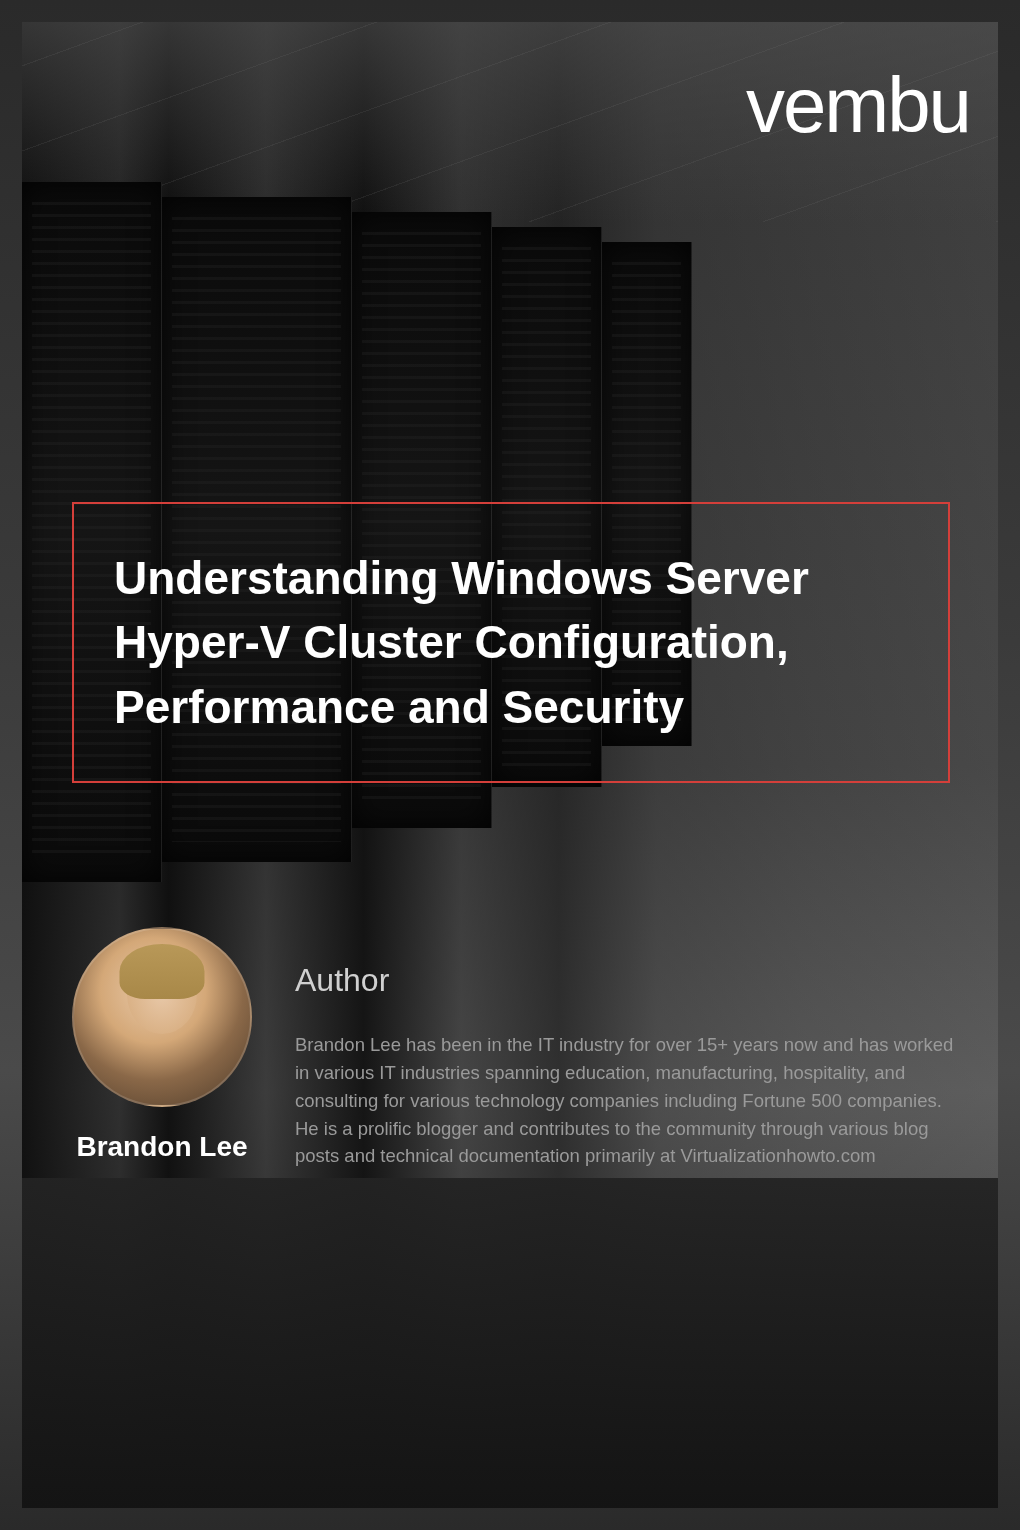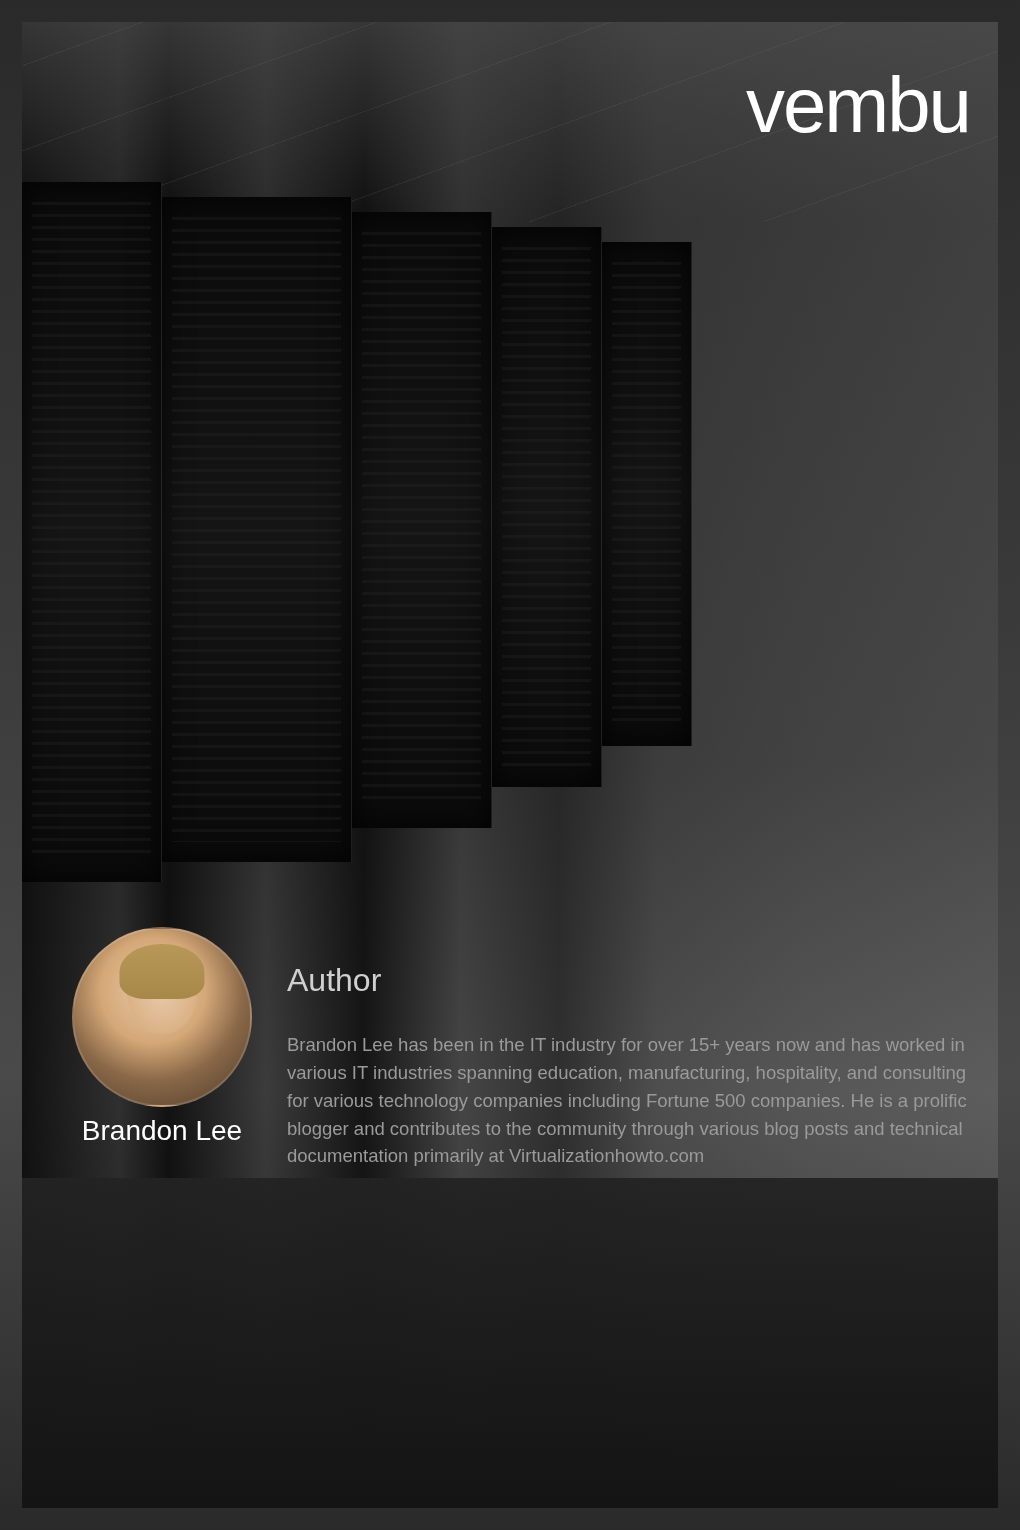--- a/index.html
+++ b/index.html
@@ -183,28 +183,29 @@
       transform: translateX(-50%);
       width: 85px;
       height: 55px;
       background: linear-gradient(180deg, #b89858 0%, #a88848 100%);
       border-radius: 50% 50% 30% 30%;
     }
     
     .author-name {
       color: #ffffff;
       font-size: 28px;
-      font-weight: 400;
-      margin-top: 8px;
+      font-weight: 700;
+      margin-top: 24px;
       white-space: nowrap;
     }
     
     .author-right {
       flex: 1;
       padding-top: 35px;
+      margin-left: 8px;
     }
     
     .author-label {
       color: #d0d0d0;
       font-size: 32px;
       font-weight: 300;
       margin-bottom: 32px;
     }
     
     .author-bio {
@@ -236,20 +237,23 @@
       <div class="rack rack-3"></div>
       <div class="rack rack-4"></div>
       <div class="rack rack-5"></div>
     </div>
   </div>
 
   <div class="bottom-dark"></div>
 
   <div class="logo">vembu</div>
 
+  <div class="title-box">
+    <div class="title-text">Understanding Windows Server Hyper-V Cluster Configuration, Performance and Security</div>
+  </div>
 
   <div class="author-section">
     <div class="author-left">
       <div class="author-photo"></div>
       <div class="author-name">Brandon Lee</div>
     </div>
     <div class="author-right">
       <div class="author-label">Author</div>
       <div class="author-bio">Brandon Lee has been in the IT industry for over 15+ years now and has worked in various IT industries spanning education, manufacturing, hospitality, and consulting for various technology companies including Fortune 500 companies. He is a prolific blogger and contributes to the community through various blog posts and technical documentation primarily at Virtualizationhowto.com</div>
     </div>

